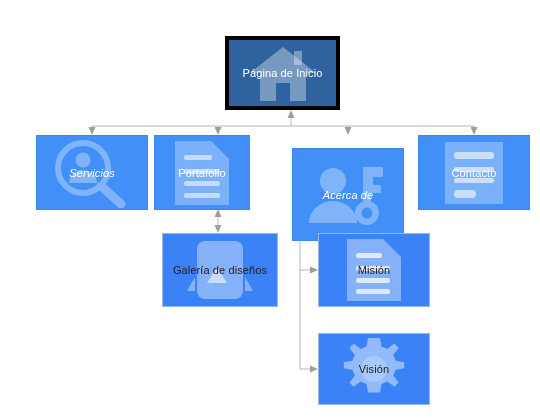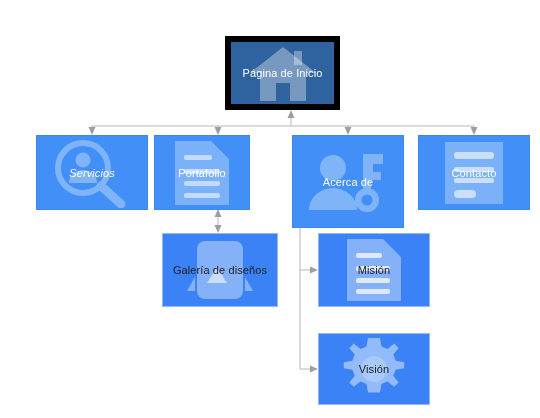--- a/index.html
+++ b/index.html
@@ -1,21 +1,21 @@
 <!DOCTYPE html>
 <html><head>
 <meta charset="utf-8">
 <style>
   html,body{margin:0;padding:0;background:#ffffff;}
   body{width:540px;height:418px;overflow:hidden;font-family:"Liberation Sans",sans-serif;}
   #canvas{position:relative;width:540px;height:418px;background:#ffffff;}
   .node{position:absolute;box-sizing:border-box;display:flex;align-items:center;justify-content:center;overflow:hidden;}
   .node .icon-wrap{position:absolute;left:50%;top:50%;transform:translate(-50%,-50%);display:block;line-height:0;}
   .node .label{position:relative;z-index:2;font-size:11px;letter-spacing:.1px;text-align:center;white-space:nowrap;}
-  .tier-dark{background:#2f639f;border:6px solid #000000;}
+  .tier-dark{background:#2f639f;border:4px solid #000000;}
   .tier-dark .label{color:#ffffff;}
   .tier-mid{background:#4290f7;border:1px solid #3d88ec;}
   .tier-mid .label{color:#ffffff;}
   .tier-light{background:#3b82f6;border:1px solid #93b9ef;}
   .tier-light .label{color:#202124;}
   svg.wires{position:absolute;left:0;top:0;width:540px;height:418px;overflow:visible;}
   .wire{fill:none;stroke:#b7b7b7;stroke-width:1;}
   .arrowhead{fill:#9e9e9e;}
 </style>
 </head>
@@ -84,21 +84,21 @@
           <rect x="13" y="16" width="28" height="5" rx="2"></rect>
           <rect x="13" y="30" width="36" height="5" rx="2"></rect>
           <rect x="13" y="42" width="36" height="5" rx="2"></rect>
           <rect x="13" y="54" width="36" height="5" rx="2"></rect>
         </g>
       </svg>
     </span>
     <span class="label">Portafolio</span>
   </div>
 
-  <div class="node tier-mid" style="left:292px;top:135px;width:112px;height:93px;">
+  <div class="node tier-mid" style="left:292px;top:148px;width:112px;height:93px;font-style:italic;">
     <span class="icon-wrap">
       <svg width="86" height="68" viewBox="0 0 86 68">
         <g fill="#ffffff" opacity="0.33">
           <circle cx="28" cy="20" r="13"></circle>
           <path d="M4 62 a24 22 0 0 1 48 0 Z"></path>
           <path d="M58 6 H78 V16 H68 V24 H76 V32 H66 V44 H58 Z"></path>
           <circle cx="62" cy="52" r="12"></circle>
           <circle cx="62" cy="52" r="5.5" fill="#4290f7" opacity="1"></circle>
         </g>
       </svg>

